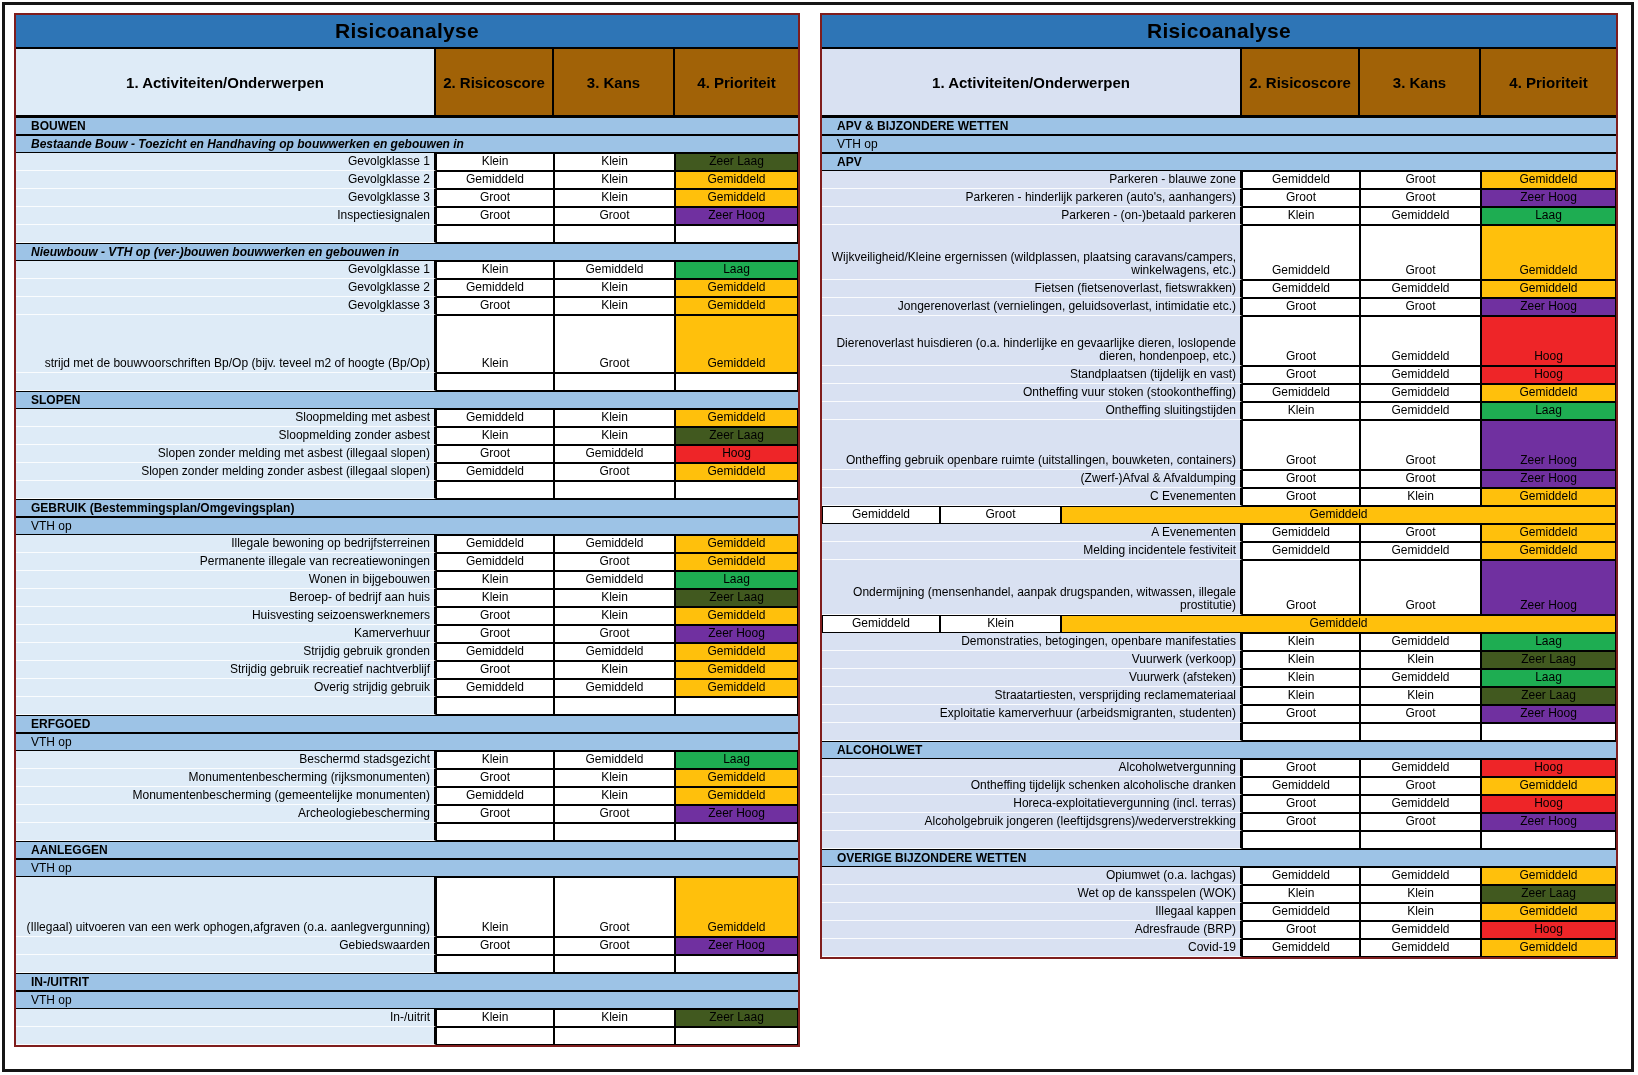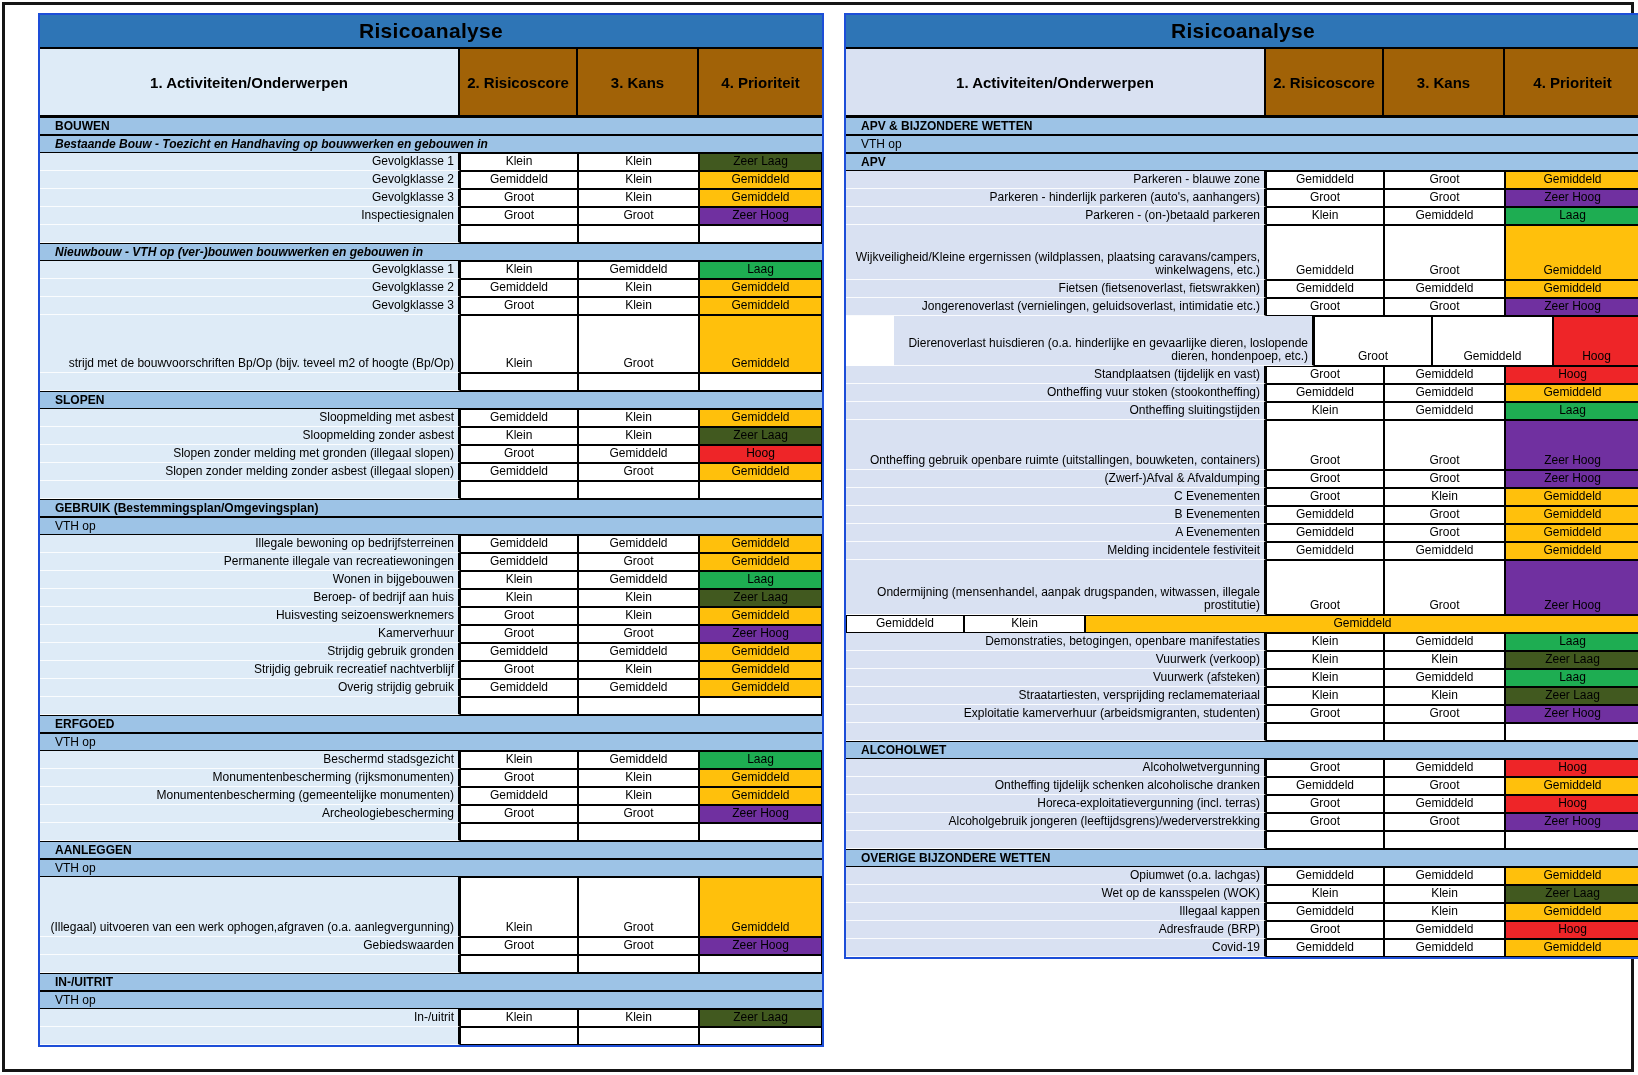--- a/index.html
+++ b/index.html
@@ -1,19 +1,19 @@
 <!DOCTYPE html>
 <html><head>
 <meta charset="utf-8">
 <style>
   html,body{margin:0;padding:0;background:#fff;}
   .canvas{position:relative;width:1638px;height:1075px;background:#fff;overflow:hidden;
           font-family:"Liberation Sans",sans-serif;color:#000;}
   .frame{position:absolute;left:2px;top:2px;right:4px;bottom:3px;border:3px solid #151515;pointer-events:none;}
-  .rtable{position:absolute;top:13px;background:#fff;border:2px solid #1d4ed8;box-sizing:border-box;margin-left:24px;}
+  .rtable{position:absolute;top:13px;background:#fff;border:2px solid #7f1d1d;box-sizing:border-box;}
   .t0{left:14px;width:786px;}
   .t1{left:820px;width:798px;}
   .title{height:32px;line-height:32px;text-align:center;font-weight:bold;font-size:21px;
          background:var(--title-bg);border-bottom:2px solid #000;letter-spacing:.3px;}
   .headrow{display:flex;height:66px;border-bottom:2px solid #000;}
   .hcell{display:flex;align-items:center;justify-content:center;font-weight:bold;font-size:15px;
          text-align:center;border-right:2px solid #000;box-sizing:border-box;background:#a16207;}
   .hcell:last-child{border-right:none;}
   .headrow .c1{background:var(--label-bg);}
   .c1{width:420px;}
@@ -116,21 +116,21 @@
         <div class="cell val c3">Klein</div>
         <div class="cell val c4 prio" style="background: rgb(255, 192, 12);">Gemiddeld</div>
       </div>
       <div class="row item">
         <div class="cell label c1">Sloopmelding zonder asbest</div>
         <div class="cell val c2">Klein</div>
         <div class="cell val c3">Klein</div>
         <div class="cell val c4 prio" style="background: rgb(65, 89, 31);">Zeer Laag</div>
       </div>
       <div class="row item">
-        <div class="cell label c1">Slopen zonder melding met gronden (illegaal slopen)</div>
+        <div class="cell label c1">Slopen zonder melding met asbest (illegaal slopen)</div>
         <div class="cell val c2">Groot</div>
         <div class="cell val c3">Gemiddeld</div>
         <div class="cell val c4 prio" style="background: rgb(238, 37, 40);">Hoog</div>
       </div>
       <div class="row item">
         <div class="cell label c1">Slopen zonder melding zonder asbest (illegaal slopen)</div>
         <div class="cell val c2">Gemiddeld</div>
         <div class="cell val c3">Groot</div>
         <div class="cell val c4 prio" style="background: rgb(255, 192, 12);">Gemiddeld</div>
       </div>
@@ -309,21 +309,21 @@
         <div class="cell val c2">Gemiddeld</div>
         <div class="cell val c3">Gemiddeld</div>
         <div class="cell val c4 prio" style="background: rgb(255, 192, 12);">Gemiddeld</div>
       </div>
       <div class="row item">
         <div class="cell label c1">Jongerenoverlast (vernielingen, geluidsoverlast, intimidatie etc.)</div>
         <div class="cell val c2">Groot</div>
         <div class="cell val c3">Groot</div>
         <div class="cell val c4 prio" style="background: rgb(112, 48, 160);">Zeer Hoog</div>
       </div>
-      <div class="row item" style="height: 50px; padding-left: 48px;">
+      <div class="row item" style="height: 50px;">
         <div class="cell label c1">Dierenoverlast huisdieren (o.a. hinderlijke en gevaarlijke dieren, loslopende dieren, hondenpoep, etc.)</div>
         <div class="cell val c2">Groot</div>
         <div class="cell val c3">Gemiddeld</div>
         <div class="cell val c4 prio" style="background: rgb(238, 37, 40);">Hoog</div>
       </div>
       <div class="row item">
         <div class="cell label c1">Standplaatsen (tijdelijk en vast)</div>
         <div class="cell val c2">Groot</div>
         <div class="cell val c3">Gemiddeld</div>
         <div class="cell val c4 prio" style="background: rgb(238, 37, 40);">Hoog</div>
@@ -352,21 +352,20 @@
         <div class="cell val c3">Groot</div>
         <div class="cell val c4 prio" style="background: rgb(112, 48, 160);">Zeer Hoog</div>
       </div>
       <div class="row item">
         <div class="cell label c1">C Evenementen</div>
         <div class="cell val c2">Groot</div>
         <div class="cell val c3">Klein</div>
         <div class="cell val c4 prio" style="background: rgb(255, 192, 12);">Gemiddeld</div>
       </div>
       <div class="row item">
-        <div class="cell label c1">B Evenementen</div>
         <div class="cell val c2">Gemiddeld</div>
         <div class="cell val c3">Groot</div>
         <div class="cell val c4 prio" style="background: rgb(255, 192, 12);">Gemiddeld</div>
       </div>
       <div class="row item">
         <div class="cell label c1">A Evenementen</div>
         <div class="cell val c2">Gemiddeld</div>
         <div class="cell val c3">Groot</div>
         <div class="cell val c4 prio" style="background: rgb(255, 192, 12);">Gemiddeld</div>
       </div>

